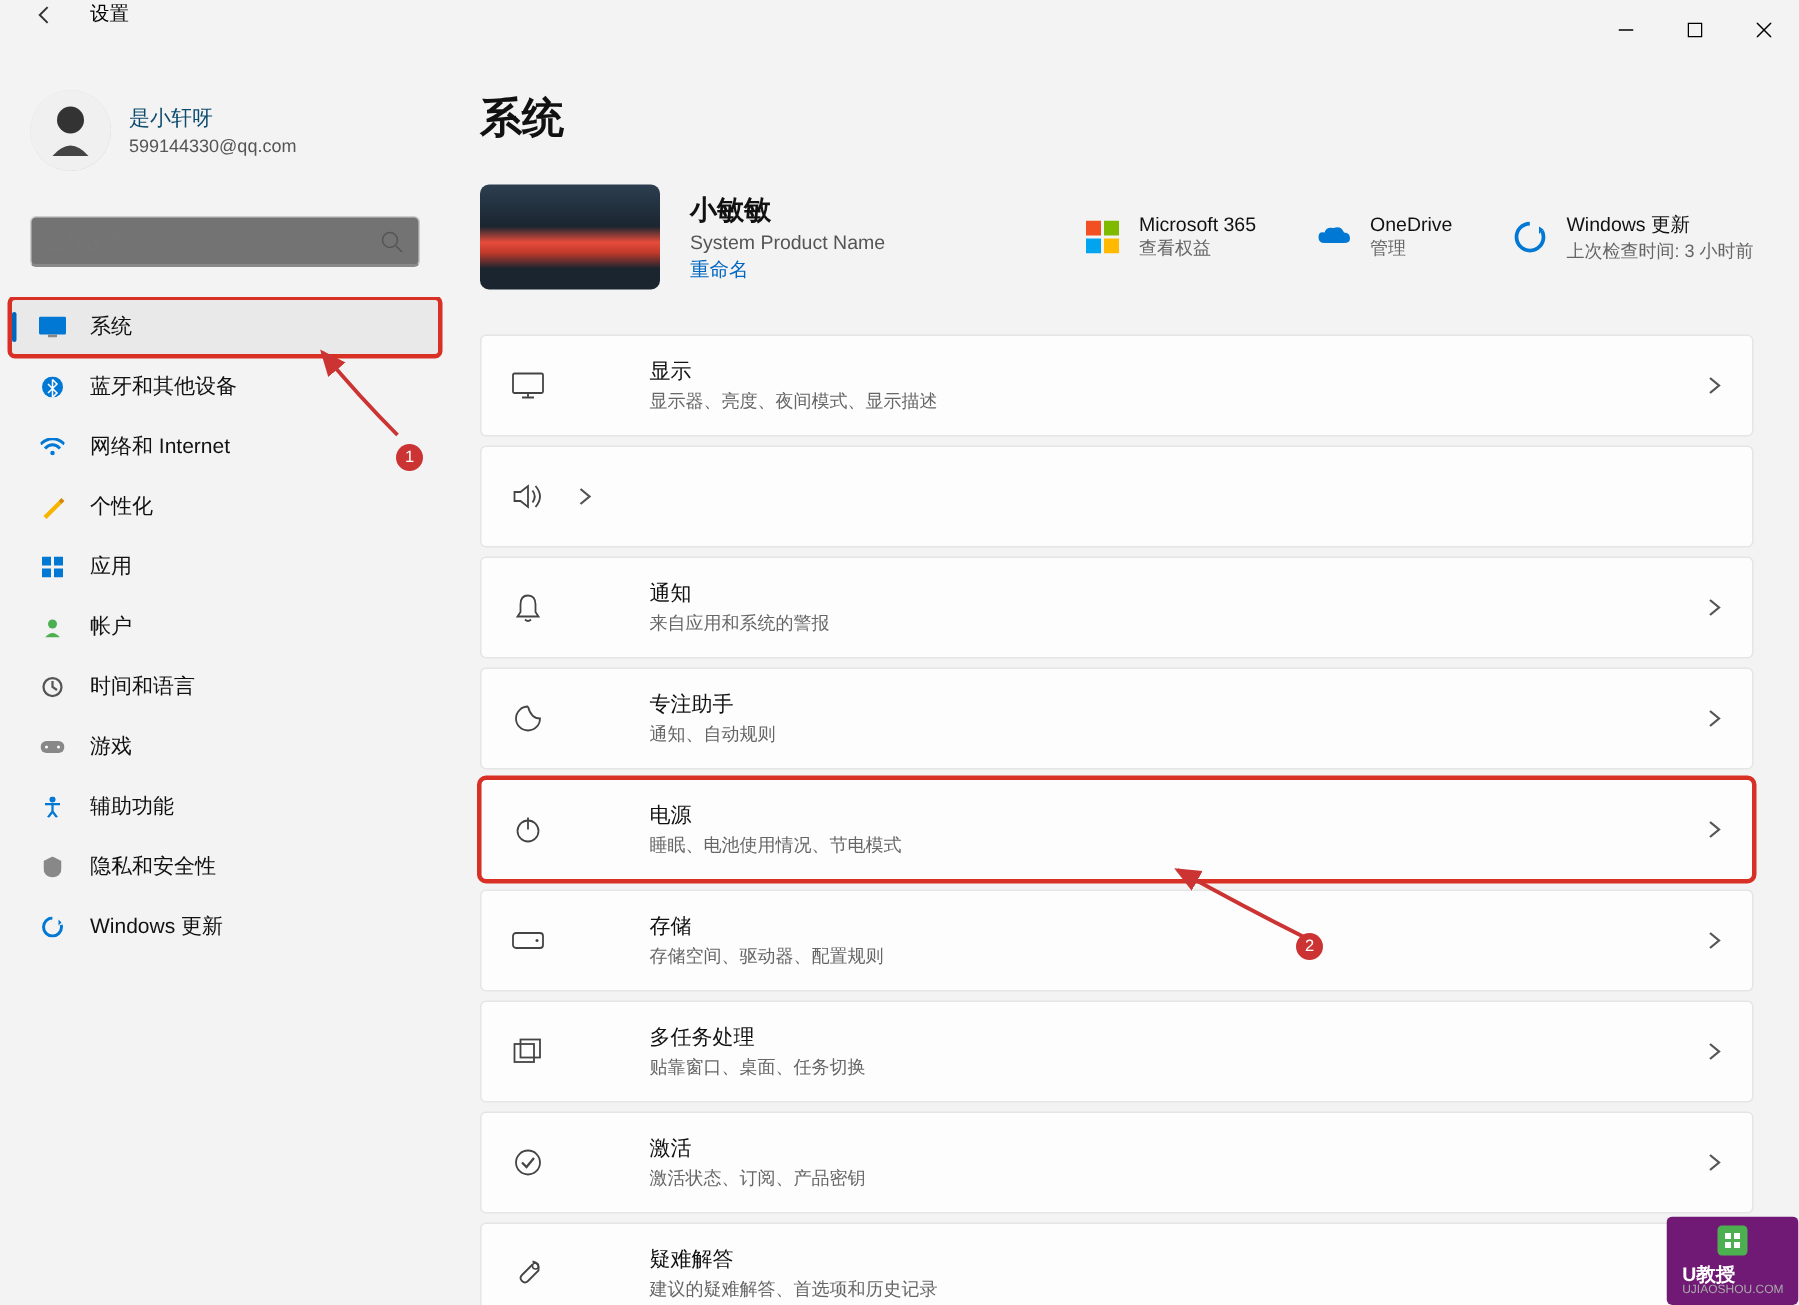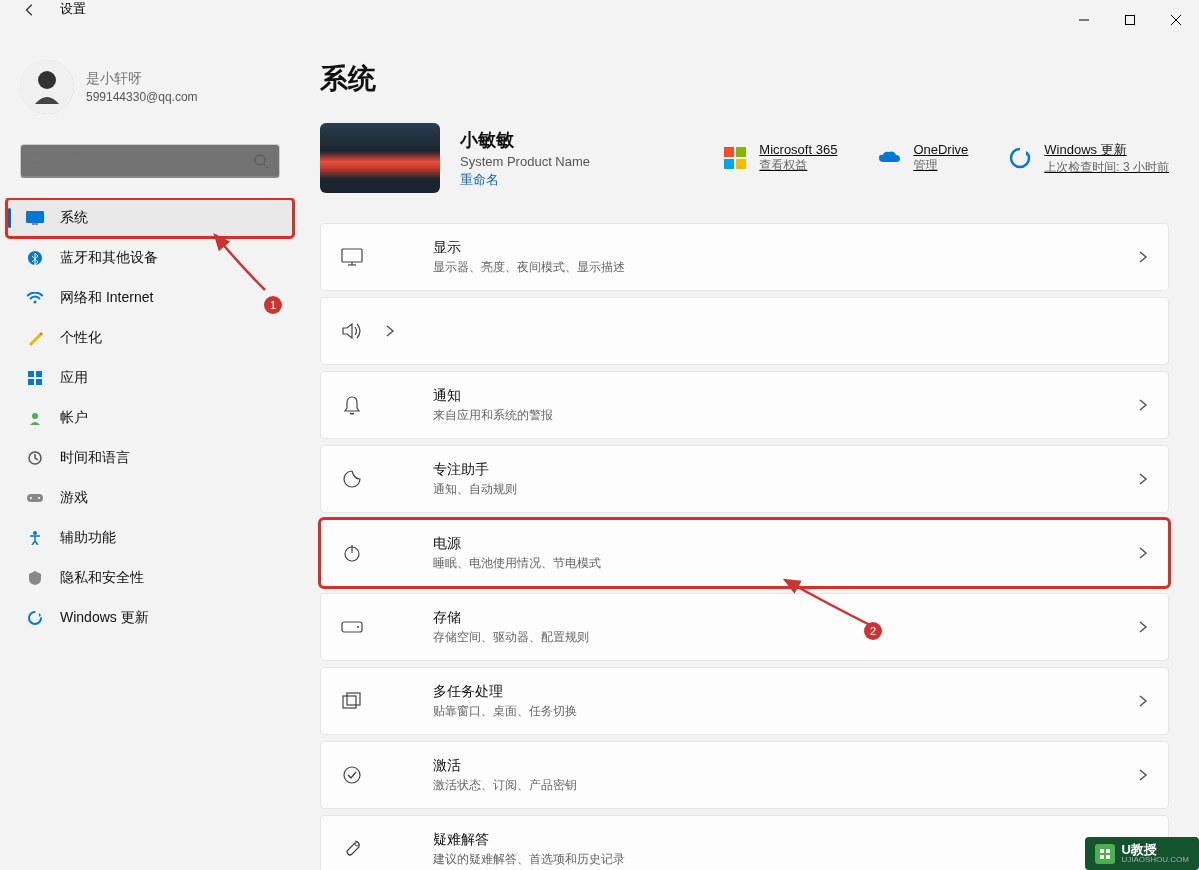--- a/index.html
+++ b/index.html
@@ -11,21 +11,21 @@
 .window-controls { margin-left: auto; display: flex; }
 .wc-btn { width: 46px; height: 40px; display: flex; align-items: center; justify-content: center; cursor: pointer; }
 
 .main-area { display: flex; height: calc(100% - 40px); }
 
 .sidebar { width: 300px; padding: 10px 0 0 0; display: flex; flex-direction: column; }
 .profile { display: flex; align-items: center; padding: 10px 20px 20px 20px; }
 .avatar { width: 54px; height: 54px; border-radius: 50%; background: linear-gradient(135deg, #e8e8e8, #c8c8c8); display: flex; align-items: center; justify-content: center; overflow: hidden; }
 .avatar svg { width: 100%; height: 100%; }
 .profile-text { margin-left: 12px; }
-.profile-name { font-size: 14px; color: #737373; }
+.profile-name { font-size: 14px; color: #0c4a6e; }
 .profile-email { font-size: 12px; color: #555; margin-top: 2px; }
 
 .search-box { margin: 10px 20px 20px 20px; background: #737373; border: 1px solid #ccc; border-bottom: 2px solid #888; border-radius: 4px; height: 34px; display: flex; align-items: center; padding: 0 10px; }
 .search-box input { border: none; outline: none; flex: 1; font-size: 13px; background: transparent; }
 .search-icon { width: 16px; height: 16px; }
 
 .nav { flex: 1; overflow-y: auto; }
 .nav-item { display: flex; align-items: center; height: 40px; padding: 0 20px; cursor: pointer; margin: 0 6px; border-radius: 4px; position: relative; }
 .nav-item.selected { background: #e9e9e9; }
 .nav-item.highlighted { outline: 3px solid #d93025; outline-offset: -2px; }
@@ -39,39 +39,39 @@
 .device-row { display: flex; align-items: center; margin-bottom: 30px; gap: 20px; flex-wrap: wrap; }
 .device-thumb { width: 120px; height: 70px; border-radius: 6px; background: linear-gradient(180deg, #2c3e50 0%, #1a252f 40%, #e74c3c 55%, #c0392b 65%, #1a252f 80%); }
 .device-info { display: flex; flex-direction: column; gap: 2px; min-width: 150px; }
 .device-name { font-size: 18px; font-weight: 600; color: #111; }
 .device-sub { font-size: 13px; color: #555; }
 .rename-link { font-size: 13px; color: #0067c0; cursor: pointer; }
 
 .svc-group { display: flex; gap: 40px; margin-left: auto; }
 .svc-item { display: flex; align-items: center; gap: 12px; cursor: pointer; }
 .svc-icon { width: 24px; height: 24px; display: flex; align-items: center; justify-content: center; }
-.svc-text { display: flex; flex-direction: column; text-decoration: underline; }
+.svc-text { display: flex; flex-direction: column; }
 .svc-title { font-size: 13px; color: #111; }
 .svc-sub { font-size: 12px; color: #666; }
 
 .settings-list { display: flex; flex-direction: column; gap: 4px; }
 .setting-card { background: #fdfdfd; border: 1px solid #e5e5e5; border-radius: 4px; height: 68px; display: flex; align-items: center; padding: 0 20px; cursor: pointer; position: relative; margin-bottom: 2px; }
 .setting-card.highlighted { outline: 3px solid #d93025; outline-offset: -1px; }
 .setting-icon { width: 22px; height: 22px; margin-right: 22px; display: flex; align-items: center; justify-content: center; color: #444; }
 .setting-text { flex: 1; margin-left: 48px; }
 .setting-title { font-size: 14px; color: #111; }
 .setting-sub { font-size: 12px; color: #666; margin-top: 2px; }
 .chevron { color: #555; }
 
 .annotation-badge { position: absolute; width: 18px; height: 18px; border-radius: 50%; background: #cc3333; color: #fff; font-size: 11px; display: flex; align-items: center; justify-content: center; z-index: 10; }
 .annotation-arrow { position: absolute; z-index: 9; pointer-events: none; }
 .badge1 { left: 264px; top: 296px; }
 .badge2 { left: 864px; top: 622px; }
 
-.watermark { position: absolute; right: 0; bottom: 0; background: #14532d; color: #fff; padding: 6px 10px; border-radius: 4px; font-size: 11px; display: flex; align-items: center; gap: 6px; }
+.watermark { position: absolute; right: 0; bottom: 0; background: #701a75; color: #fff; padding: 6px 10px; border-radius: 4px; font-size: 11px; display: flex; align-items: center; gap: 6px; flex-direction: column; }
 .watermark-icon { width: 20px; height: 20px; background: #4caf50; border-radius: 3px; display: flex; align-items: center; justify-content: center; }
 .wm-text { display: flex; flex-direction: column; line-height: 1; }
 .wm-main { font-weight: bold; font-size: 13px; }
 .wm-sub { font-size: 8px; color: #aaa; }
 </style>
 </head>
 <body>
 
 <div class="titlebar">
   <div class="back-btn">

